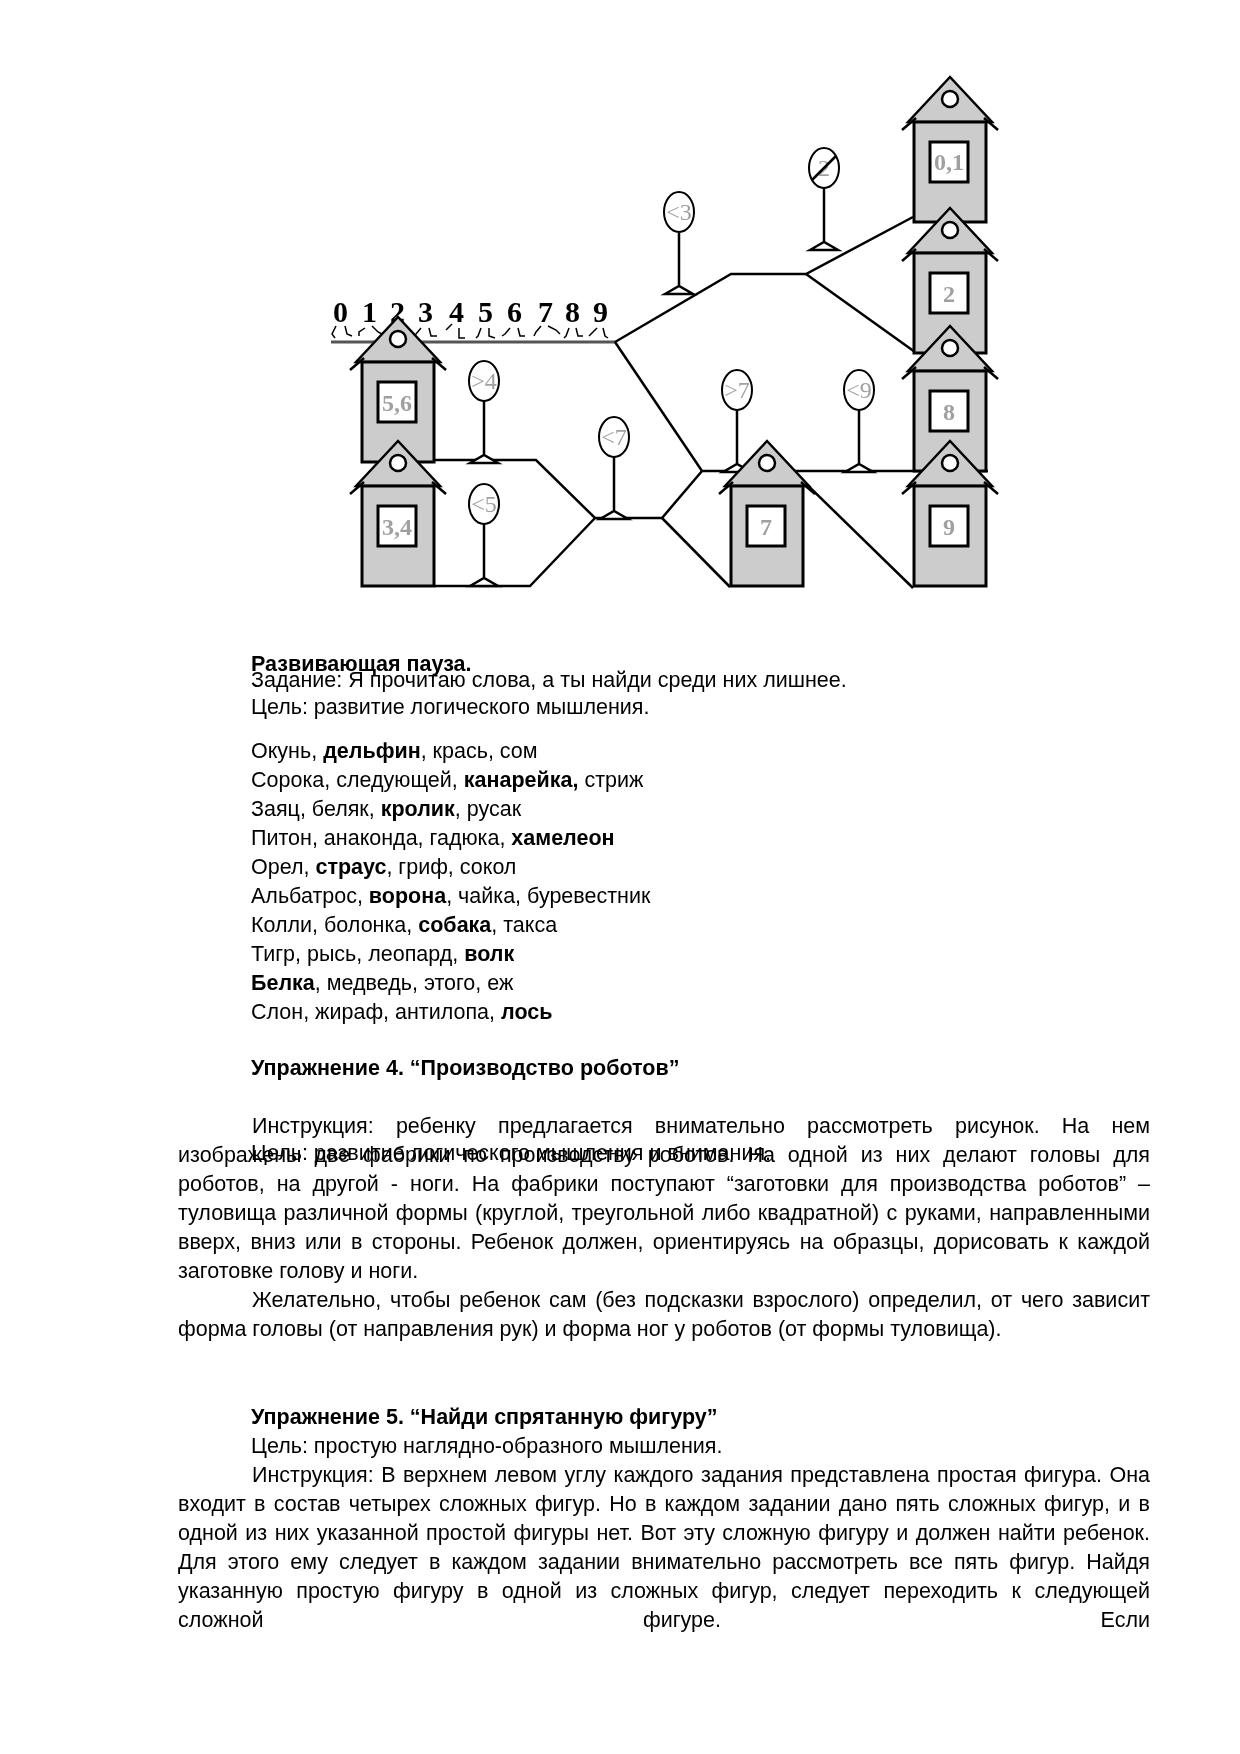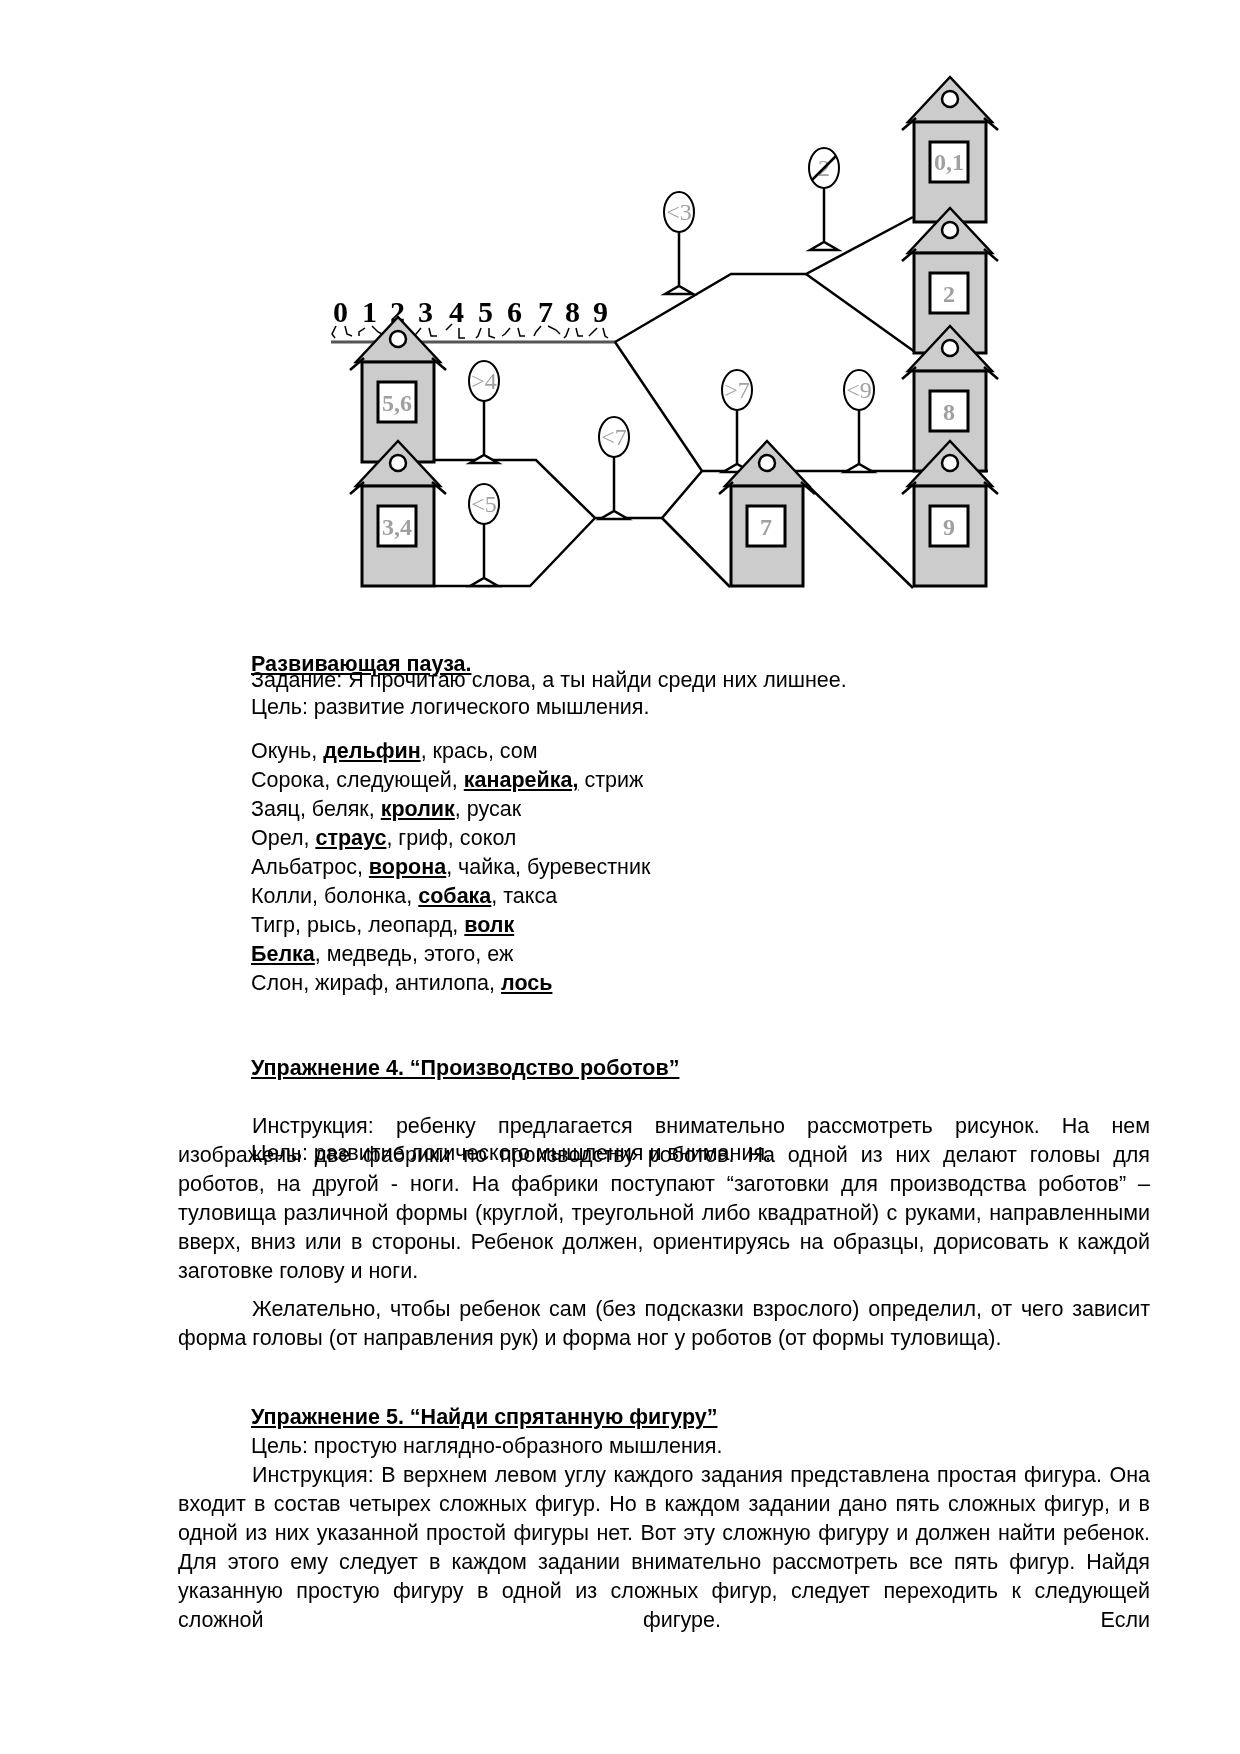--- a/index.html
+++ b/index.html
@@ -1,20 +1,20 @@
 <!DOCTYPE html>
 <html><head>
 <meta charset="utf-8">
 <style>
   html, body { margin:0; padding:0; background:#ffffff; }
   body { width:1240px; height:1754px; position:relative; overflow:hidden;
          font-family:"Liberation Sans", sans-serif; color:#000; }
   #diagram { position:absolute; left:0; top:0; width:1240px; height:620px; }
   .txt { position:absolute; font-size:21.5px; line-height:29px; white-space:nowrap; }
-  .b { font-weight:bold;text-decoration:underline; }
+  .b { font-weight:bold; }
   .para { position:absolute; left:178px; width:972px; font-size:21.5px; line-height:29px;
           text-align:justify; }
   .para .ind { display:inline-block; width:74px; }
   .lines div { height:29px; }
 </style>
 </head>
 <body>
 
 <svg id="diagram" viewBox="0 0 1240 620">
   <defs>
@@ -133,28 +133,29 @@
   </g>
 </svg>
 
 <div class="txt b" style="left:251px;top:650px;">Развивающая пауза.</div>
 <div class="txt" style="left:251px;top:693px;">Цель: развитие логического мышления.</div>
 <div class="txt" style="left:251px;top:666px;">Задание: Я прочитаю слова, а ты найди среди них лишнее.</div>
 <div class="lines txt" style="left:251px;top:737px;">
   <div><span>Окунь, </span><span class="b">дельфин</span><span>, крась, сом</span></div>
   <div><span>Сорока, следующей, </span><span class="b">канарейка,</span><span> стриж</span></div>
   <div><span>Заяц, беляк, </span><span class="b">кролик</span><span>, русак</span></div>
+  <div><span>Питон, анаконда, гадюка, </span><span class="b">хамелеон</span><span></span></div>
   <div><span>Орел, </span><span class="b">страус</span><span>, гриф, сокол</span></div>
   <div><span>Альбатрос, </span><span class="b">ворона</span><span>, чайка, буревестник</span></div>
   <div><span>Колли, болонка, </span><span class="b">собака</span><span>, такса</span></div>
   <div><span>Тигр, рысь, леопард, </span><span class="b">волк</span><span></span></div>
   <div><span></span><span class="b">Белка</span><span>, медведь, этого, еж</span></div>
   <div><span>Слон, жираф, антилопа, </span><span class="b">лось</span><span></span></div>
 </div>
 
 <div class="txt b" style="left:251px;top:1054px;">Упражнение 4. “Производство роботов”</div>
 <div class="txt" style="left:251px;top:1139px;">Цель: развитие логического мышления и внимания.</div>
 <div class="para" style="top:1112px;"><span class="ind"></span><span>Инструкция: ребенку предлагается внимательно рассмотреть рисунок. На нем изображены две фабрики по производству роботов. На одной из них делают головы для роботов, на другой - ноги. На фабрики поступают “заготовки для производства роботов” – туловища различной формы (круглой, треугольной либо квадратной) с руками, направленными вверх, вниз или в стороны. Ребенок должен, ориентируясь на образцы, дорисовать к каждой заготовке голову и ноги.</span></div>
-<div class="para" style="top:1286px;margin-top:9px;"><span class="ind"></span><span>Желательно, чтобы ребенок сам (без подсказки взрослого) определил, от чего зависит форма головы (от направления рук) и форма ног у роботов (от формы туловища).</span></div>
+<div class="para" style="top:1286px;"><span class="ind"></span><span>Желательно, чтобы ребенок сам (без подсказки взрослого) определил, от чего зависит форма головы (от направления рук) и форма ног у роботов (от формы туловища).</span></div>
 
 <div class="txt b" style="left:251px;top:1403px;">Упражнение 5. “Найди спрятанную фигуру”</div>
 <div class="txt" style="left:251px;top:1432px;">Цель: простую наглядно-образного мышления.</div>
 <div class="para" style="top:1461px;text-align-last:justify;"><span class="ind"></span><span>Инструкция: В верхнем левом углу каждого задания представлена простая фигура. Она входит в состав четырех сложных фигур. Но в каждом задании дано пять сложных фигур, и в одной из них указанной простой фигуры нет. Вот эту сложную фигуру и должен найти ребенок. Для этого ему следует в каждом задании внимательно рассмотреть все пять фигур. Найдя указанную простую фигуру в одной из сложных фигур, следует переходить к следующей сложной фигуре. Если</span></div>
 
 </body></html>

